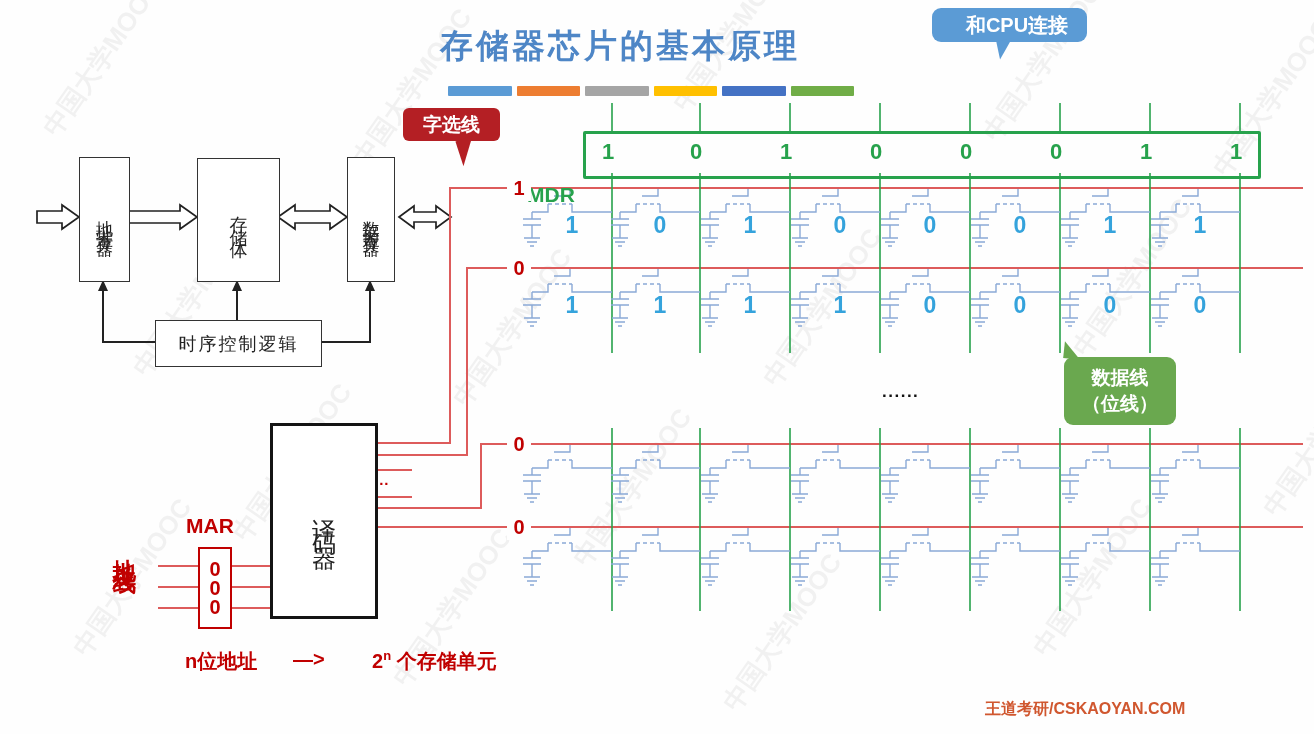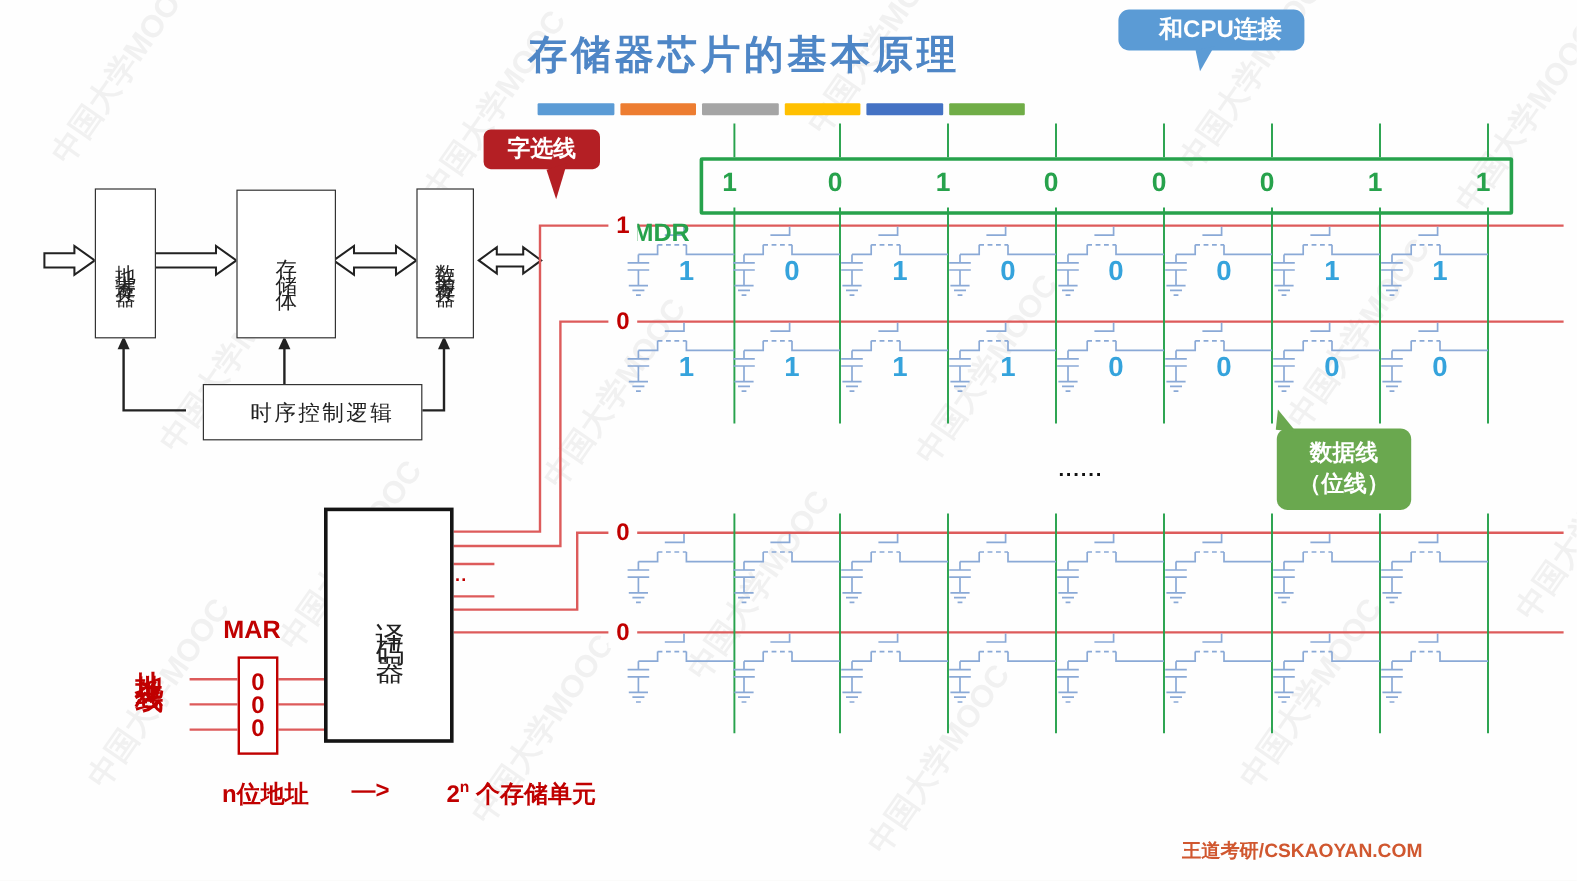--- a/index.html
+++ b/index.html
@@ -323,21 +323,21 @@
 
   <div class="box vtext" style="left:79px;top:157px;width:49px;height:123px;font-size:17px;letter-spacing:5px;">
     <span>地址寄存器</span>
   </div>
   <div class="box vtext" style="left:197px;top:158px;width:81px;height:122px;font-size:18px;letter-spacing:13px;">
     <span>存储体</span>
   </div>
   <div class="box vtext" style="left:347px;top:157px;width:46px;height:123px;font-size:17px;letter-spacing:5px;">
     <span>数据寄存器</span>
   </div>
-  <div class="box" style="left:169px;top:320px;width:165px;height:45px;font-size:18px;letter-spacing:2px;padding-left:16px;">
+  <div class="box" style="left:155px;top:320px;width:165px;height:45px;font-size:18px;letter-spacing:2px;">
     <span>时序控制逻辑</span>
   </div>
 
   <div class="box vtext decoder" style="left:270px;top:423px;width:102px;height:190px;">
     <span>译码器</span>
   </div>
 
   <div class="abs addr-bus">地址总线</div>
   <div class="abs mar-label">MAR</div>
   <div class="marbox" style="left:198px;top:547px;width:30px;height:78px;" id="mar-box">

